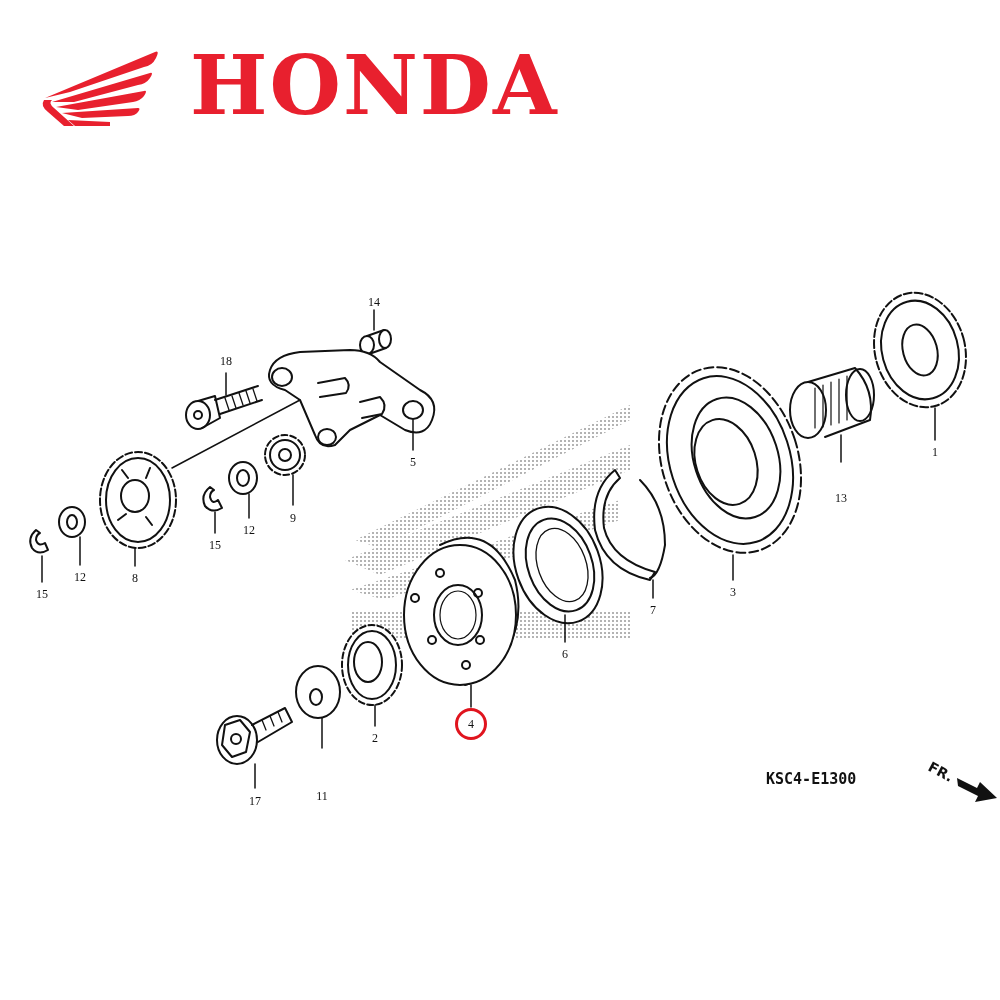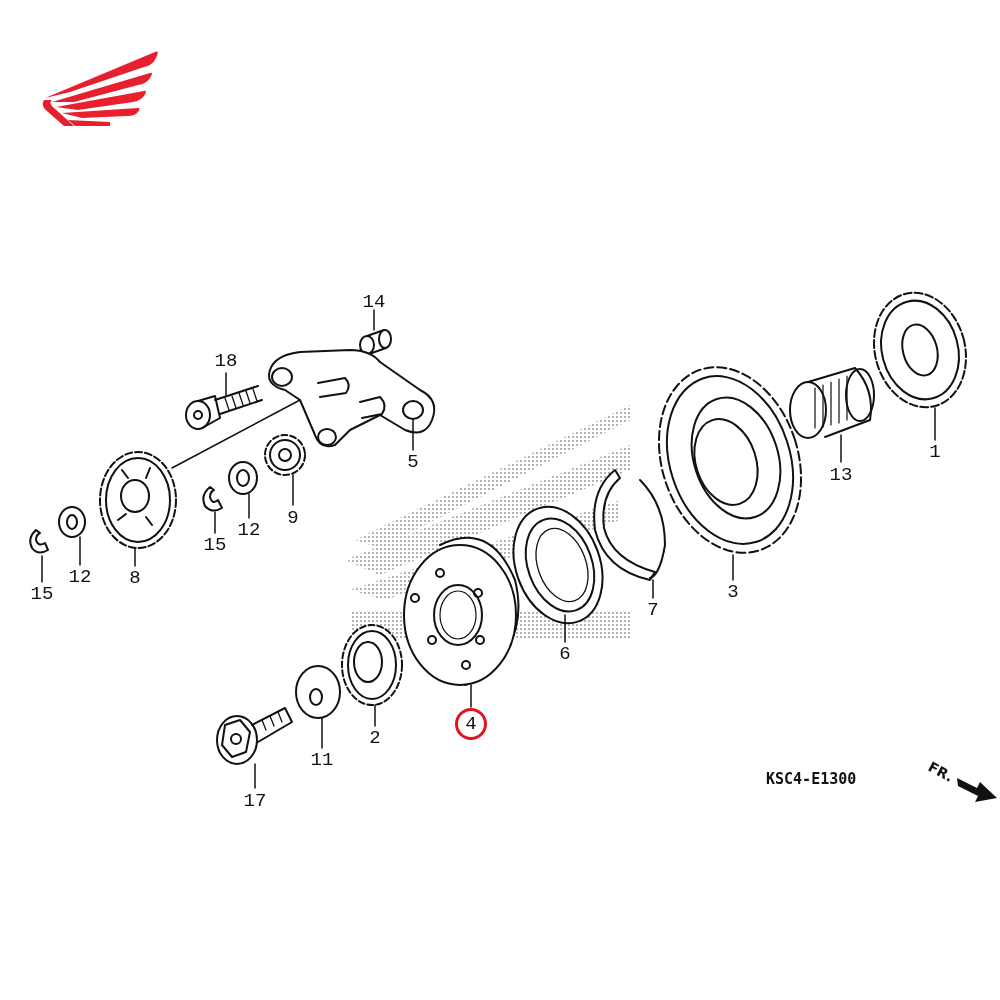--- a/index.html
+++ b/index.html
@@ -1,38 +1,39 @@
 <!DOCTYPE html>
 <html><head>
 <meta charset="utf-8">
 <style>
   html,body{margin:0;padding:0;background:#ffffff;}
   body{width:1000px;height:1000px;position:relative;overflow:hidden;font-family:"DejaVu Sans","Liberation Sans",sans-serif;}
   .logo{position:absolute;left:40px;top:40px;width:500px;height:90px;}
   .logo-text{position:absolute;left:150px;top:4px;font-family:"DejaVu Serif","Liberation Serif",serif;font-weight:bold;font-size:82px;letter-spacing:2px;line-height:1;}
   .diagram{position:absolute;left:0;top:0;width:1000px;height:1000px;}
-  .callout{position:absolute;font-family:Liberation Mono, monospace;font-size:19px;color:#111;line-height:1;transform:translate(-50%,-50%);white-space:nowrap;}
+  .callout{position:absolute;font-family:Liberation Serif, serif;font-size:12px;color:#111;line-height:1;transform:translate(-50%,-50%);white-space:nowrap;}
   .callout.highlight{width:32px;height:32px;border:3px solid #e0141e;border-radius:50%;display:flex;align-items:center;justify-content:center;box-sizing:border-box;}
   .code{position:absolute;left:766px;top:770px;font-family:"DejaVu Sans Mono","Liberation Mono",monospace;font-size:15px;color:#111;font-weight:bold;}
   .fr{position:absolute;left:925px;top:752px;width:75px;height:55px;}
 </style>
 </head>
 <body>
 
 <div class="logo">
   <svg width="145" height="90" viewBox="0 0 145 90" style="position:absolute;left:0;top:0">
     <g fill="#e8202e">
       <path d="M5 58 L115 12 Q120 10 116 18 Q112 26 104 27 L30 52 Z"></path>
       <path d="M12 62 L110 33 Q114 32 110 38 Q106 44 98 45 L34 62 Z"></path>
       <path d="M16 67 L104 51 Q108 50 104 56 Q100 61 93 62 L38 70 Z"></path>
       <path d="M22 73 L98 68 Q101 68 98 72 Q95 76 88 76 L42 78 Z"></path>
       <path d="M28 80 L70 82 L70 86 L35 86 Z"></path>
       <path d="M4 60 Q0 66 8 72 L24 86 L34 86 L14 68 Q8 63 12 60 Z"></path>
     </g>
   </svg>
+  <div class="logo-text" style="color:#e8202e">HONDA</div>
 </div>
 
 <svg class="diagram" viewBox="0 0 1000 1000" xmlns="http://www.w3.org/2000/svg">
   <defs>
     <pattern id="dots" width="4" height="4" patternUnits="userSpaceOnUse">
       <rect width="2" height="2" fill="#9a9a9a"></rect>
     </pattern>
   </defs>
 
   <g opacity="0.75">
@@ -186,24 +187,24 @@
 <div class="callout" style="left:935px;top:452px">1</div>
 <div class="callout" style="left:375px;top:738px">2</div>
 <div class="callout" style="left:733px;top:592px">3</div>
 <div class="callout highlight" style="left:471px;top:724px">4</div>
 <div class="callout" style="left:413px;top:462px">5</div>
 <div class="callout" style="left:565px;top:654px">6</div>
 <div class="callout" style="left:653px;top:610px">7</div>
 <div class="callout" style="left:135px;top:578px">8</div>
 <div class="callout" style="left:293px;top:518px">9</div>
 <div class="callout" style="left:255px;top:801px">17</div>
-<div class="callout" style="left:322px;top:760px">11</div>
+<div class="callout" style="left:322px;top:796px">11</div>
 <div class="callout" style="left:80px;top:577px">12</div>
 <div class="callout" style="left:249px;top:530px">12</div>
-<div class="callout" style="left:841px;top:475px">13</div>
+<div class="callout" style="left:841px;top:498px">13</div>
 <div class="callout" style="left:374px;top:302px">14</div>
 <div class="callout" style="left:42px;top:594px">15</div>
 <div class="callout" style="left:215px;top:545px">15</div>
 <div class="callout" style="left:226px;top:361px">18</div>
 
 <div class="code">KSC4-E1300</div>
 
 <div class="fr">
   <svg width="75" height="55" viewBox="0 0 75 55">
     <text x="2" y="18" transform="rotate(28 2 18)" font-family="DejaVu Sans, sans-serif" font-weight="bold" font-size="14" fill="#111">FR.</text>

